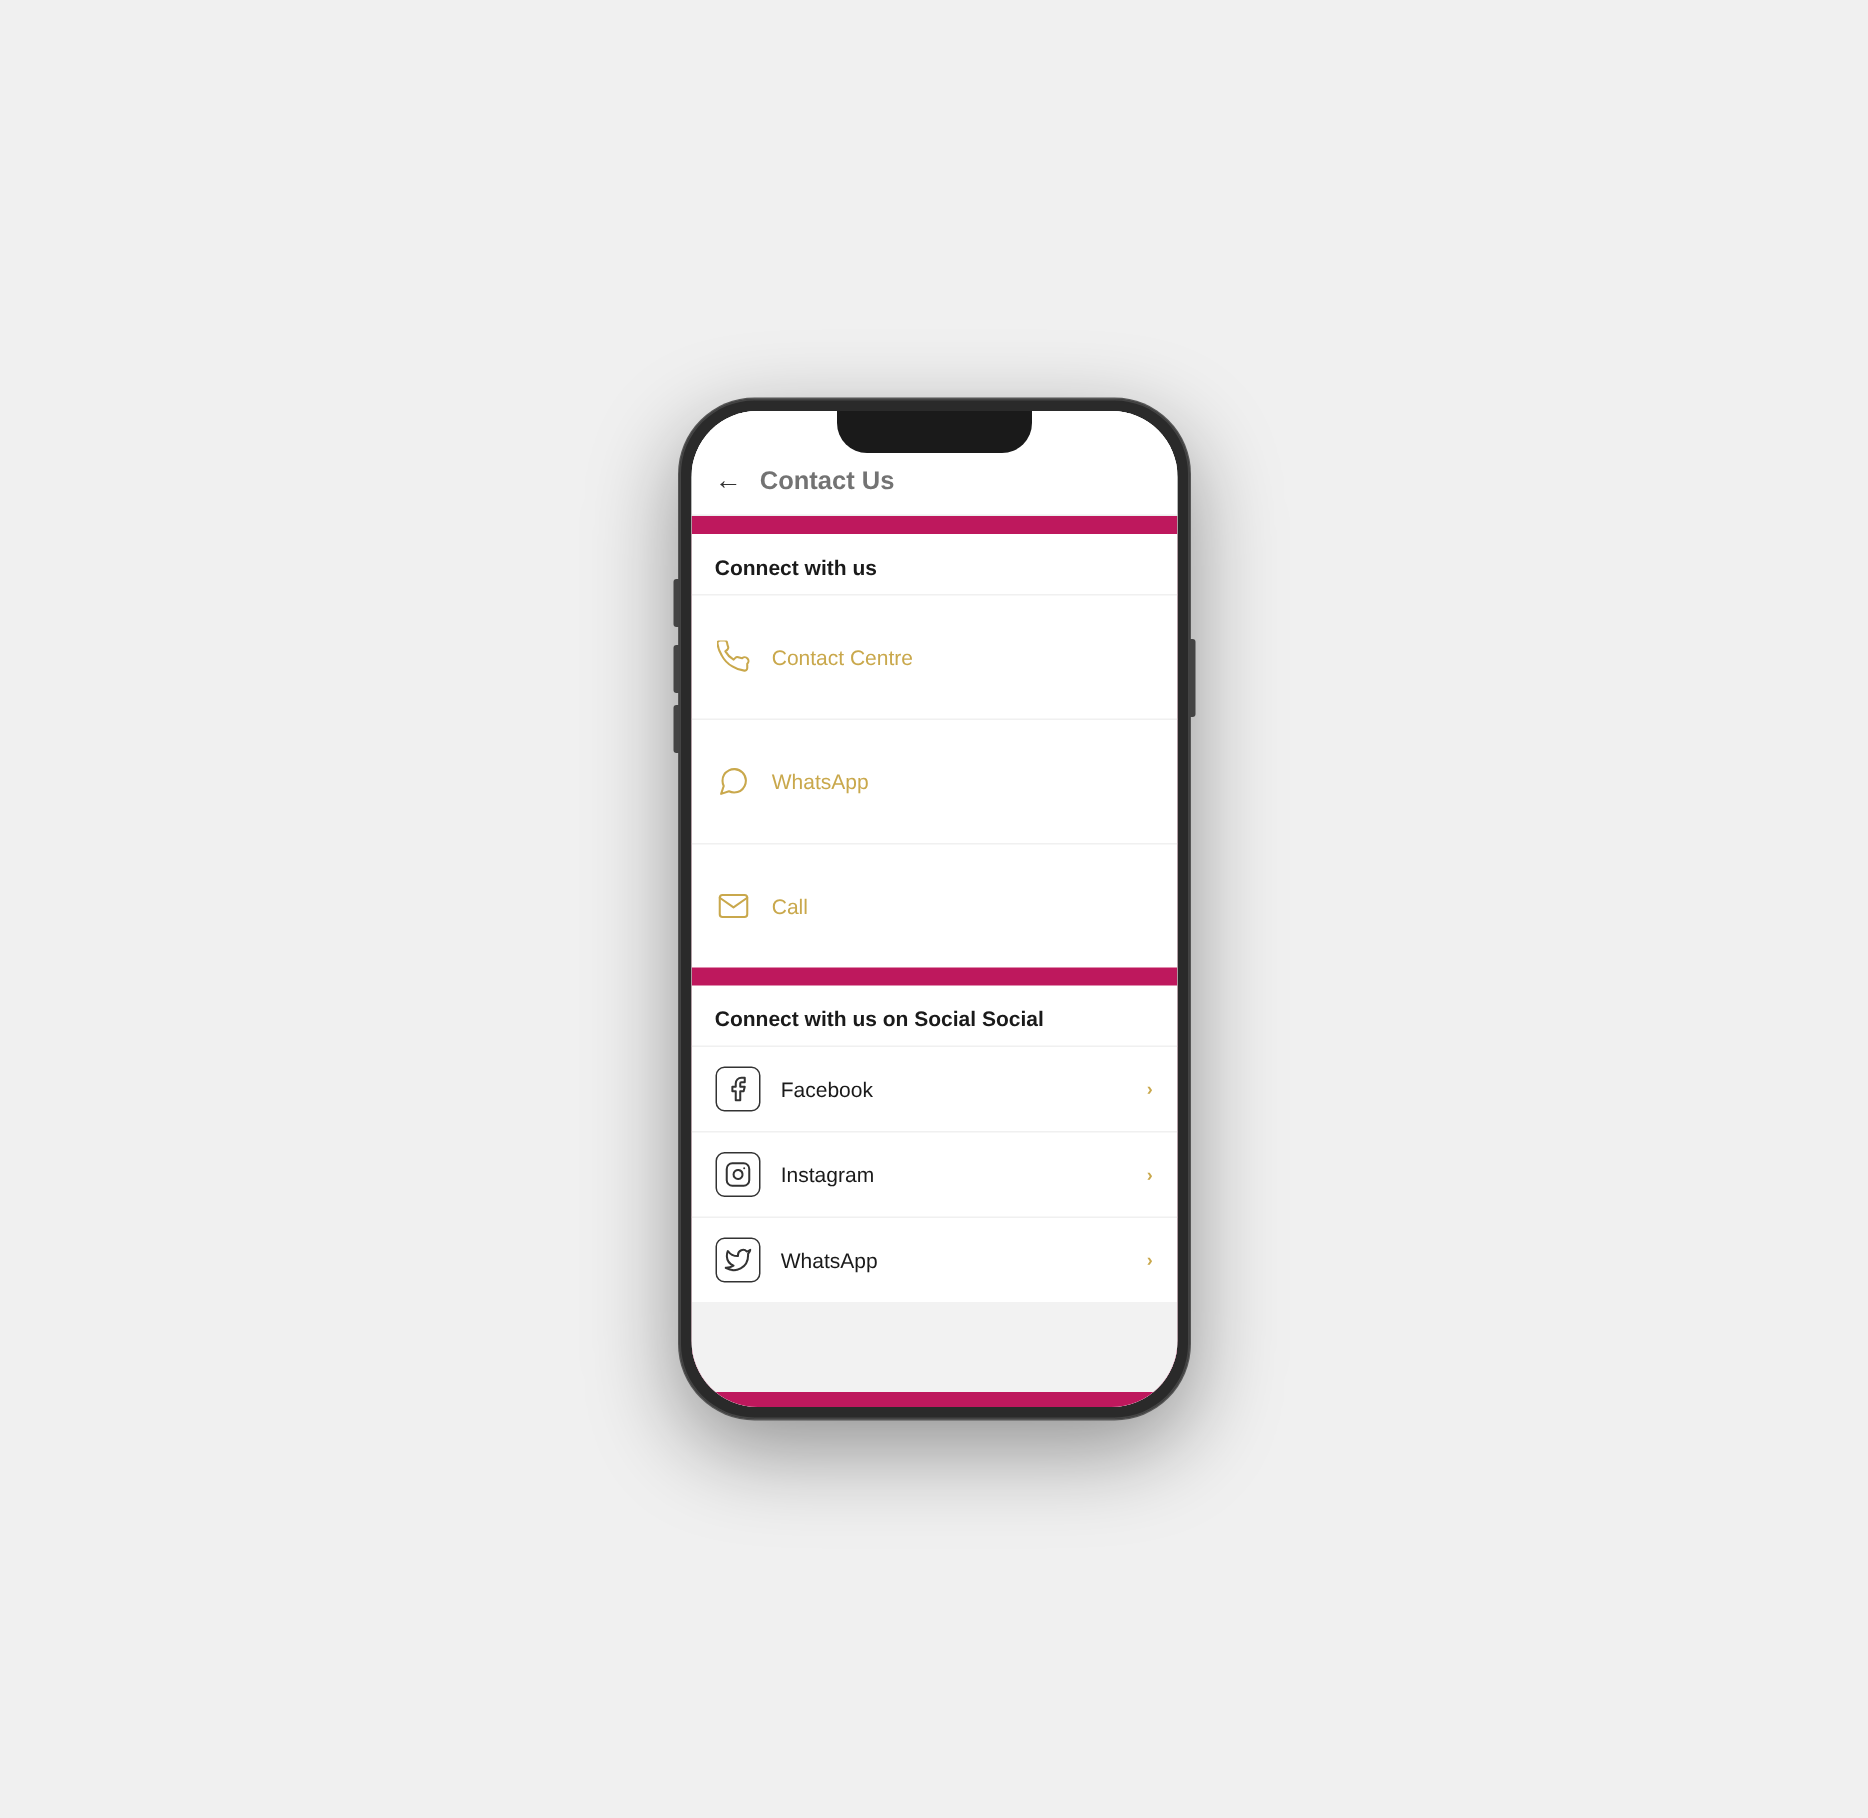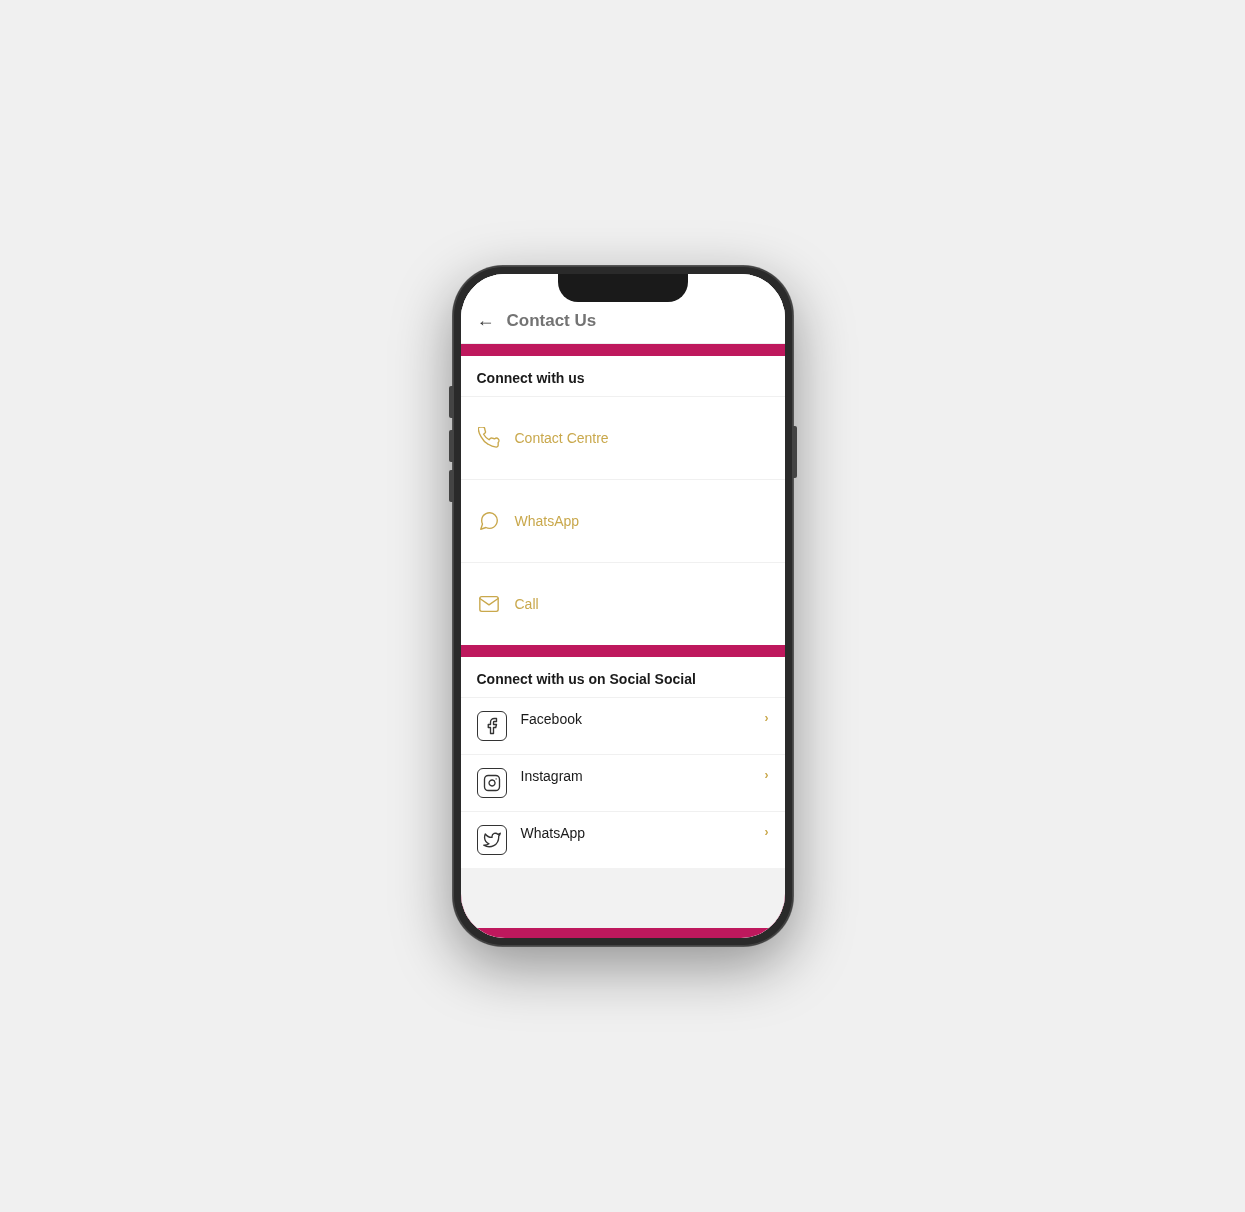--- a/index.html
+++ b/index.html
@@ -145,21 +145,21 @@
 
     .connect-label {
       font-size: 14px;
       color: #c9a84c;
       font-weight: 500;
     }
 
     
     .social-item {
       display: flex;
-      align-items: flex-start;
+      align-items: center;
       gap: 14px;
       padding: 13px 16px;
       border-top: 1px solid #f0f0f0;
       cursor: pointer;
     }
 
     .social-icon {
       width: 30px;
       height: 30px;
       border: 1.5px solid #333;

